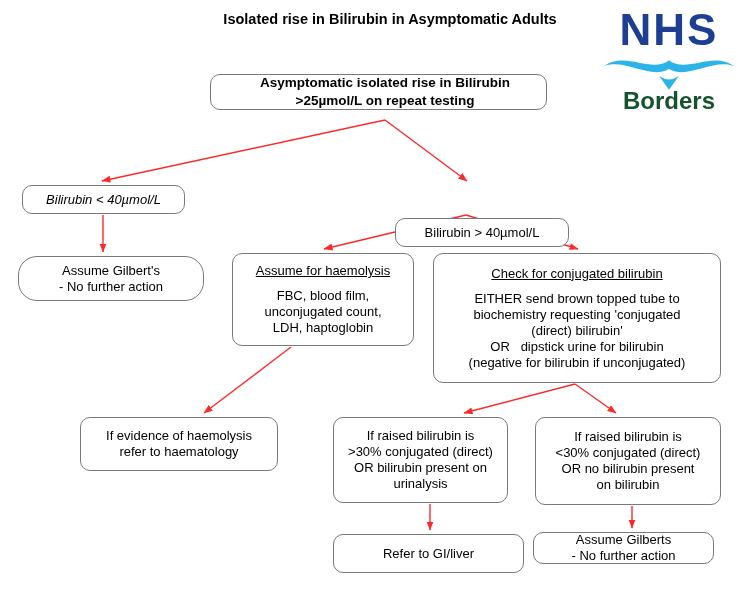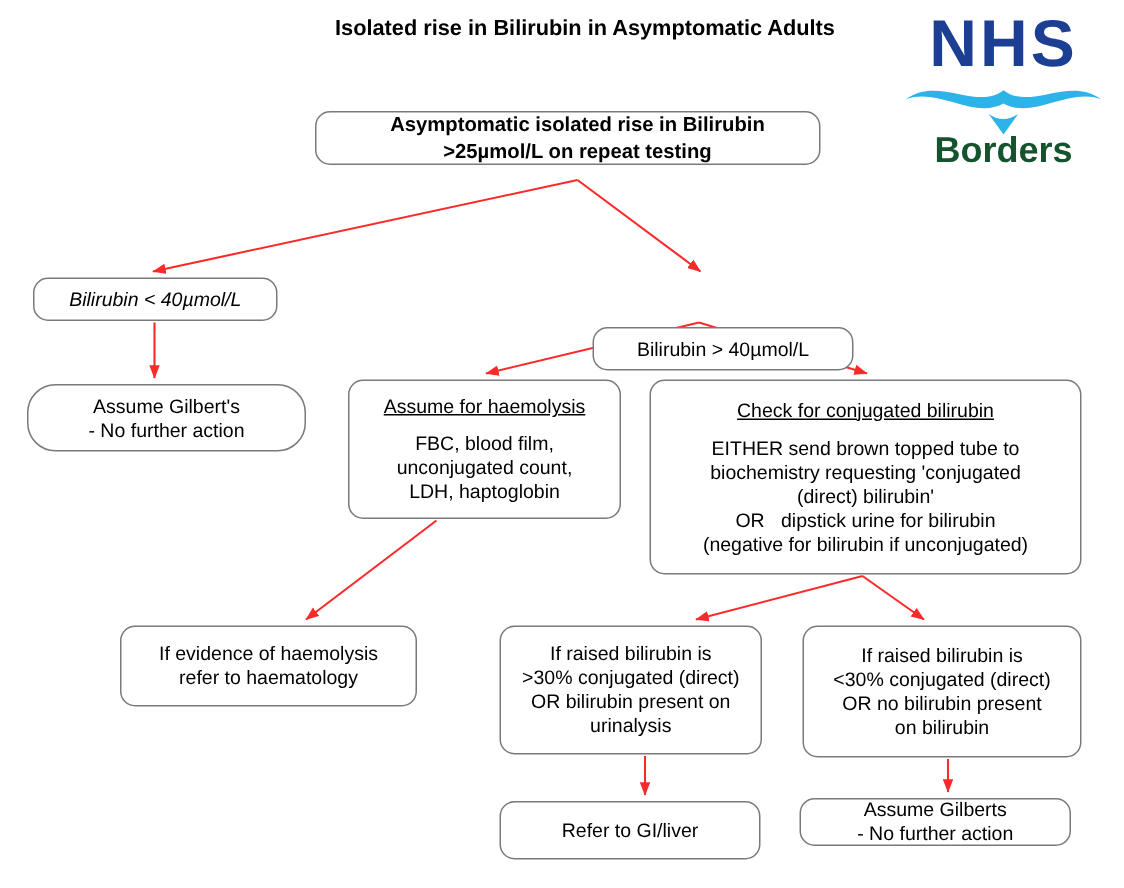--- a/index.html
+++ b/index.html
@@ -125,21 +125,21 @@
     <div>urinalysis</div>
   </div>
 
   <div class="node" style="left:535px;top:417px;width:186px;height:88px;">
     <div>If raised bilirubin is</div>
     <div>&lt;30% conjugated (direct)</div>
     <div>OR no bilirubin present</div>
     <div>on bilirubin</div>
   </div>
 
-  <div class="node" style="left:333px;top:534px;width:174px;height:39px;">
+  <div class="node" style="left:333px;top:534px;width:191px;height:39px;">
     <div>Refer to GI/liver</div>
   </div>
 
   <div class="node" style="left:533px;top:532px;width:181px;height:32px;">
     <div>Assume Gilberts</div>
     <div>- No further action</div>
   </div>
 
 </div>
 

